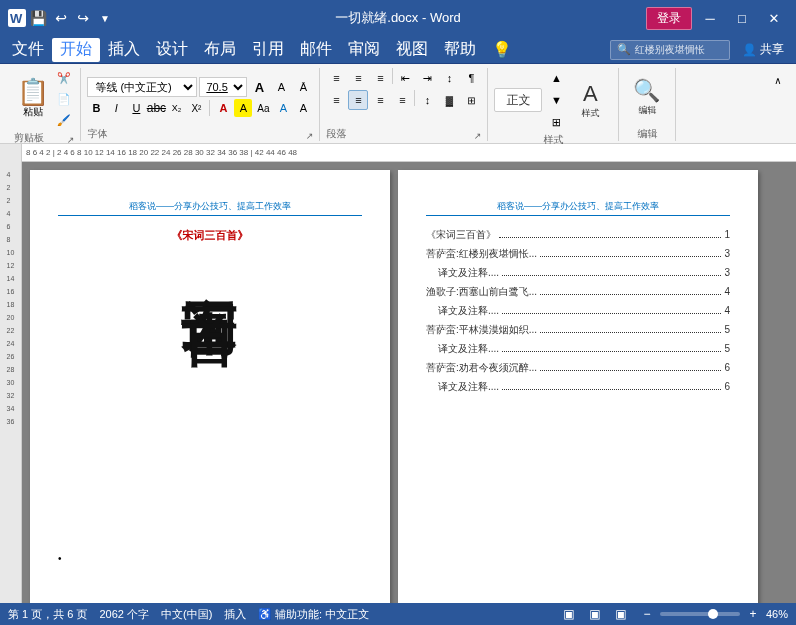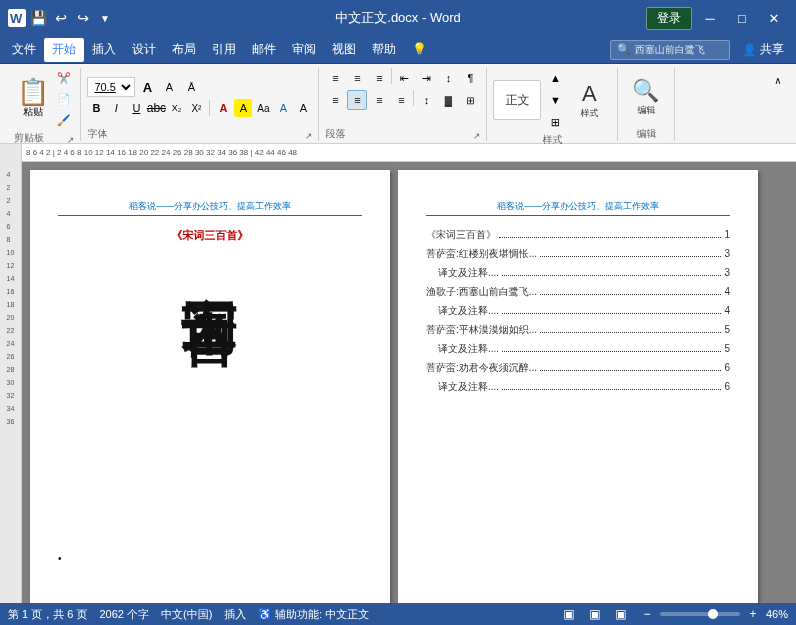--- a/index.html
+++ b/index.html
@@ -44,21 +44,21 @@
       width: 18px;
       height: 18px;
       display: flex;
       align-items: center;
       justify-content: center;
       color: white;
       font-size: 14px;
       cursor: pointer;
     }
     .title-btn-login {
-      background: #14532d;
+      background: #be185d;
       border: 1px solid rgba(255,255,255,0.4);
       border-radius: 2px;
       color: white;
       font-size: 12px;
       padding: 2px 10px;
       cursor: pointer;
     }
     .win-btn {
       width: 28px;
       height: 28px;
@@ -74,21 +74,21 @@
     .menu-bar {
       background: #2b579a;
       height: 28px;
       display: flex;
       align-items: center;
       padding: 0 4px;
       border-bottom: 1px solid #1e4080;
     }
     .menu-item {
       color: white;
-      font-size: 12px;
+      font-size: 16px;
       padding: 3px 8px;
       cursor: pointer;
       border-radius: 2px;
       height: 24px;
       display: flex;
       align-items: center;
       font-family: Liberation Serif, serif;
     }
     .menu-item.active {
       background: white;
@@ -362,21 +362,21 @@
       display: flex;
       flex-direction: column;
       align-items: center;
       cursor: pointer;
       padding: 2px;
       border-radius: 2px;
       border: 1px solid transparent;
     }
     .style-item {
       width: 48px;
-      height: 40px;
+      height: 24px;
       border: 1px solid #ccc;
       background: white;
       display: flex;
       align-items: center;
       justify-content: center;
       font-size: 10px;
       cursor: pointer;
       border-radius: 2px;
     }
 
@@ -417,21 +417,21 @@
         <rect width="18" height="18" rx="2" fill="#fff"></rect>
         <text x="2" y="14" font-size="13" fill="#2b579a" font-weight="bold">W</text>
       </svg>
     </div>
     <div class="title-icon">💾</div>
     <div class="title-icon">↩</div>
     <div class="title-icon">↪</div>
     <div class="title-icon" style="font-size:10px;">▼</div>
   </div>
   <div class="title-bar-center">
-    <span>中文正文.docx - Word</span>
+    <span>一切就绪.docx - Word</span>
   </div>
   <div class="title-bar-right">
     <button class="title-btn-login">登录</button>
     <div class="win-btn">─</div>
     <div class="win-btn">□</div>
     <div class="win-btn close">✕</div>
   </div>
 </div>
 
 <div class="menu-bar">
@@ -442,21 +442,21 @@
   <div class="menu-item">布局</div>
   <div class="menu-item">引用</div>
   <div class="menu-item">邮件</div>
   <div class="menu-item">审阅</div>
   <div class="menu-item">视图</div>
   <div class="menu-item">帮助</div>
   <div class="menu-item">💡</div>
   <div class="menu-right">
     <div class="search-box">
       <span>🔍</span>
-      <span style="font-size:10px;color:rgba(255,255,255,0.8);">西塞山前白鹭飞</span>
+      <span style="font-size:10px;color:rgba(255,255,255,0.8);">红楼别夜堪惆怅</span>
     </div>
     <div class="share-btn">
       <span>👤</span>
       <span>共享</span>
     </div>
   </div>
 </div>
 
 <div class="ribbon" style="height:80px;">
 
@@ -477,20 +477,23 @@
     <div class="group-header-row">
       <div class="ribbon-group-label">剪贴板</div>
       <div class="ribbon-expand">↗</div>
     </div>
   </div>
 
   <div class="ribbon-group" style="min-width:200px;">
     <div class="ribbon-group-content">
       <div class="font-controls">
         <div class="font-row">
+          <select class="font-select">
+            <option>等线 (中文正文)</option>
+          </select>
           <select class="font-size-select">
             <option>70.5</option>
           </select>
           <div class="small-btn" style="font-size:13px;font-weight:bold;">A</div>
           <div class="small-btn" style="font-size:11px;">A</div>
           <div class="small-btn" style="font-size:11px;">Ā</div>
         </div>
         <div class="font-row">
           <div class="format-btn" style="font-weight:bold;">B</div>
           <div class="format-btn" style="font-style:italic;">I</div>

